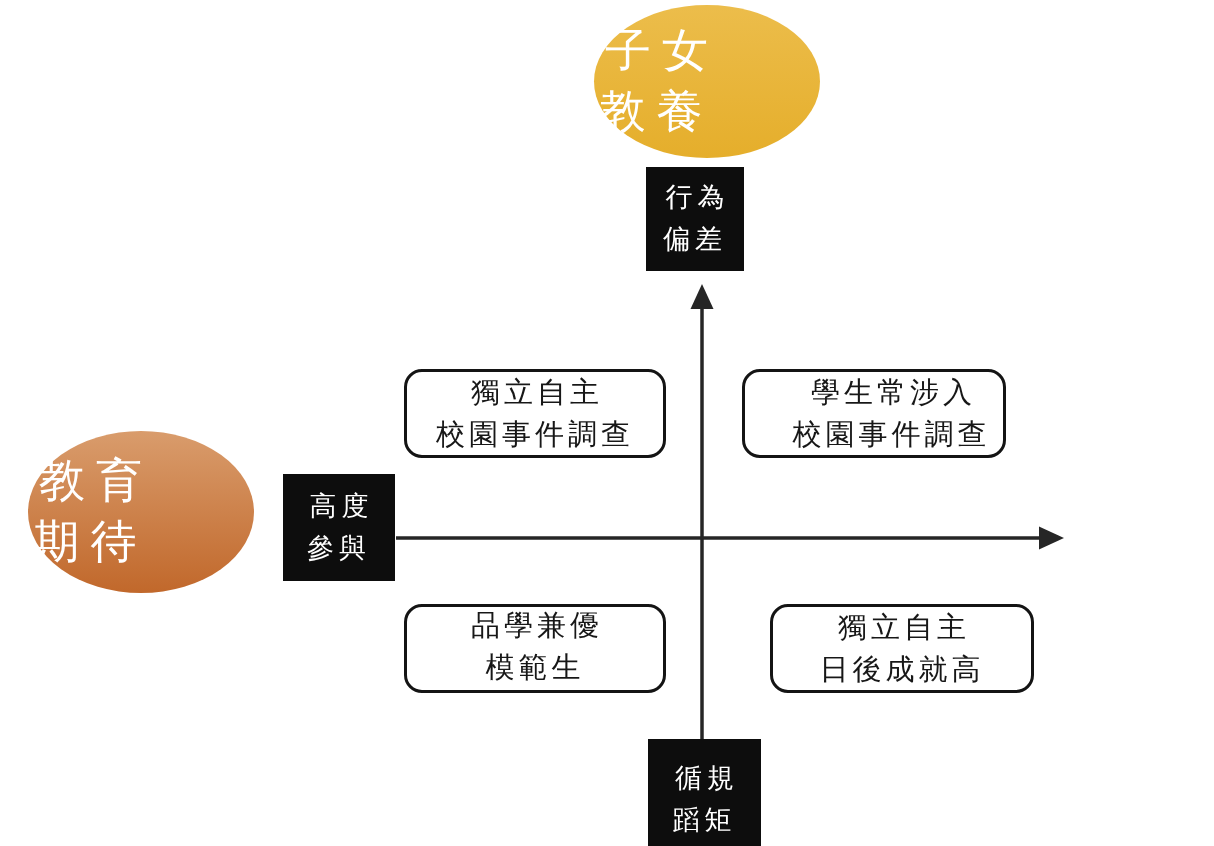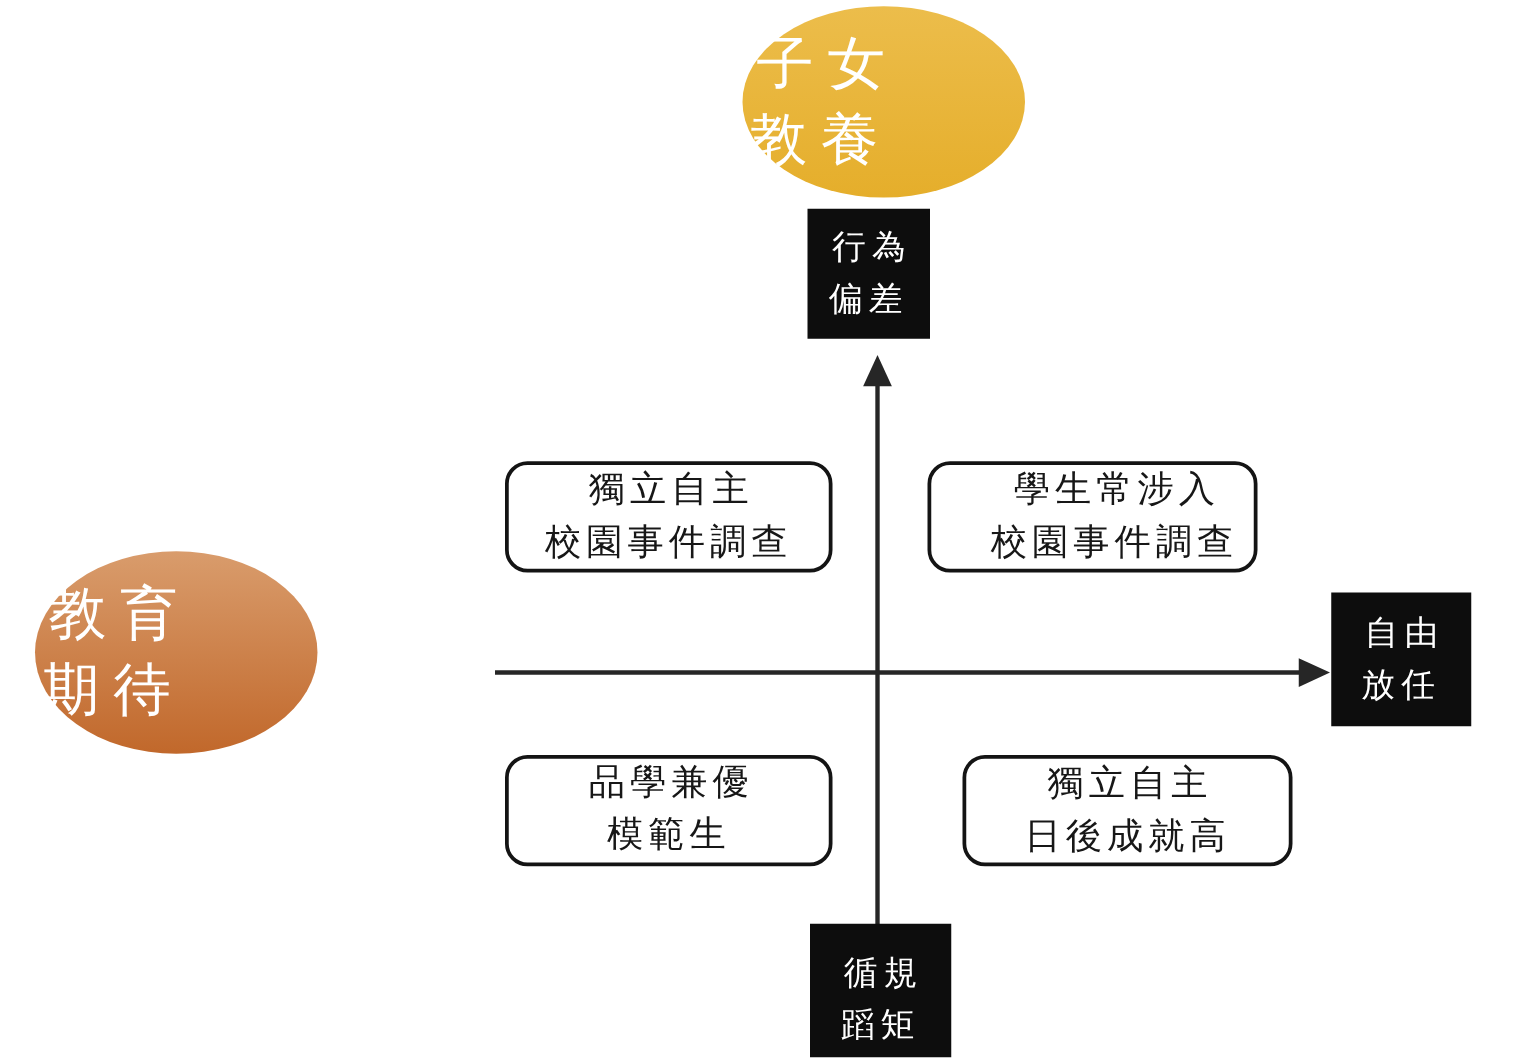--- a/index.html
+++ b/index.html
@@ -34,21 +34,21 @@
     line-height: 1.32;
     letter-spacing: 11px;
     text-indent: 11px;
     font-size: 46px;
   }
   #bubble-top {
     left: 594px; top: 5px; width: 226px; height: 153px;
     background: linear-gradient(180deg, var(--yellow-top, #ECBD4B), var(--yellow-bottom, #E5AE2B));
   }
   #bubble-left {
-    left: 28px; top: 441px; width: 226px; height: 162px;
+    left: 28px; top: 431px; width: 226px; height: 162px;
     background: linear-gradient(180deg, var(--orange-top, #D99C6C), var(--orange-bottom, #C1682B));
   }
 
   
   .axis-label {
     background: var(--label-box-bg, #0D0D0D);
     color: var(--label-box-text, #FFFFFF);
     display: flex;
     align-items: center;
     justify-content: center;
@@ -121,25 +121,25 @@
   <div id="axis-top" class="abs axis-label">
     <span class="txt">行為
 偏差</span>
   </div>
 
   <div id="axis-bottom" class="abs axis-label">
     <span class="txt">循規
 蹈矩</span>
   </div>
 
+  <div id="axis-left" class="abs axis-label">
+    <span class="txt">高度
+參與</span>
+  </div>
 
-  <div id="axis-right" class="abs axis-label">
-    <span class="txt">自由
-放任</span>
-  </div>
 
   <div id="quad-tl" class="abs quad-box">
     <span class="txt">獨立自主
 校園事件調查</span>
   </div>
 
   <div id="quad-tr" class="abs quad-box">
     <span class="txt">學生常涉入
 校園事件調查</span>
   </div>

